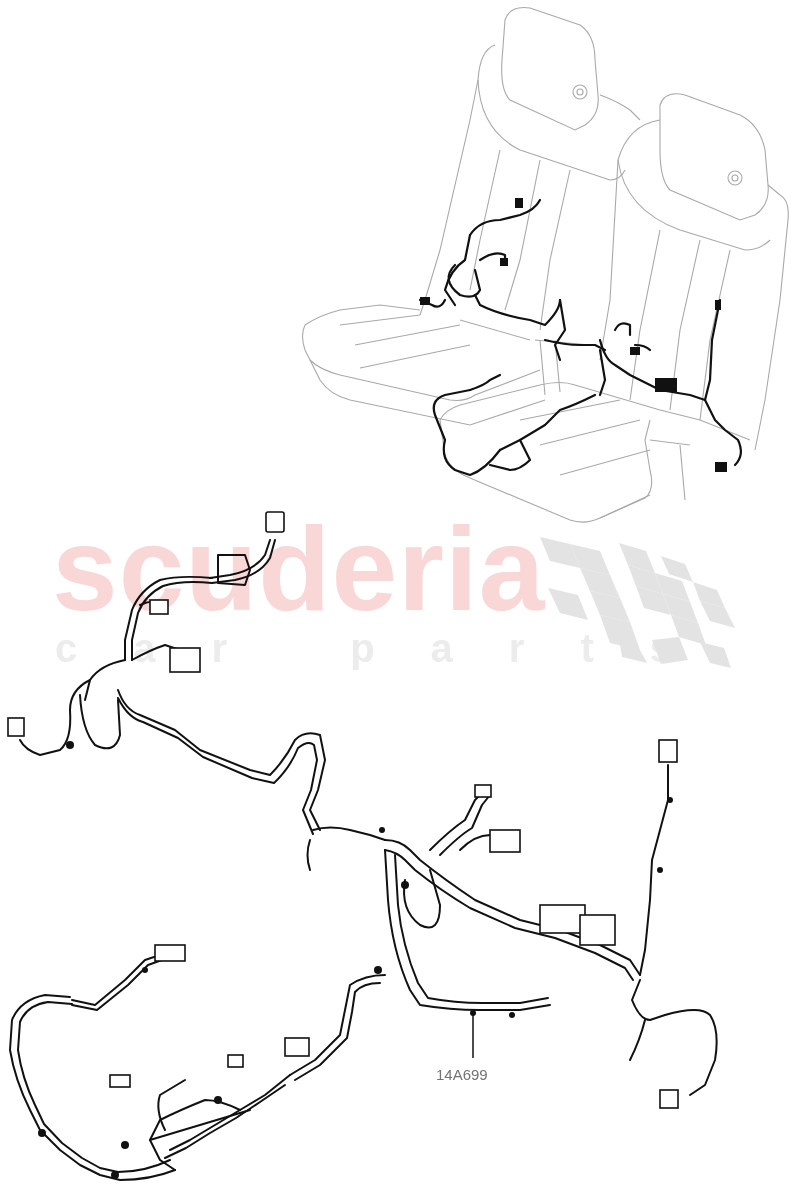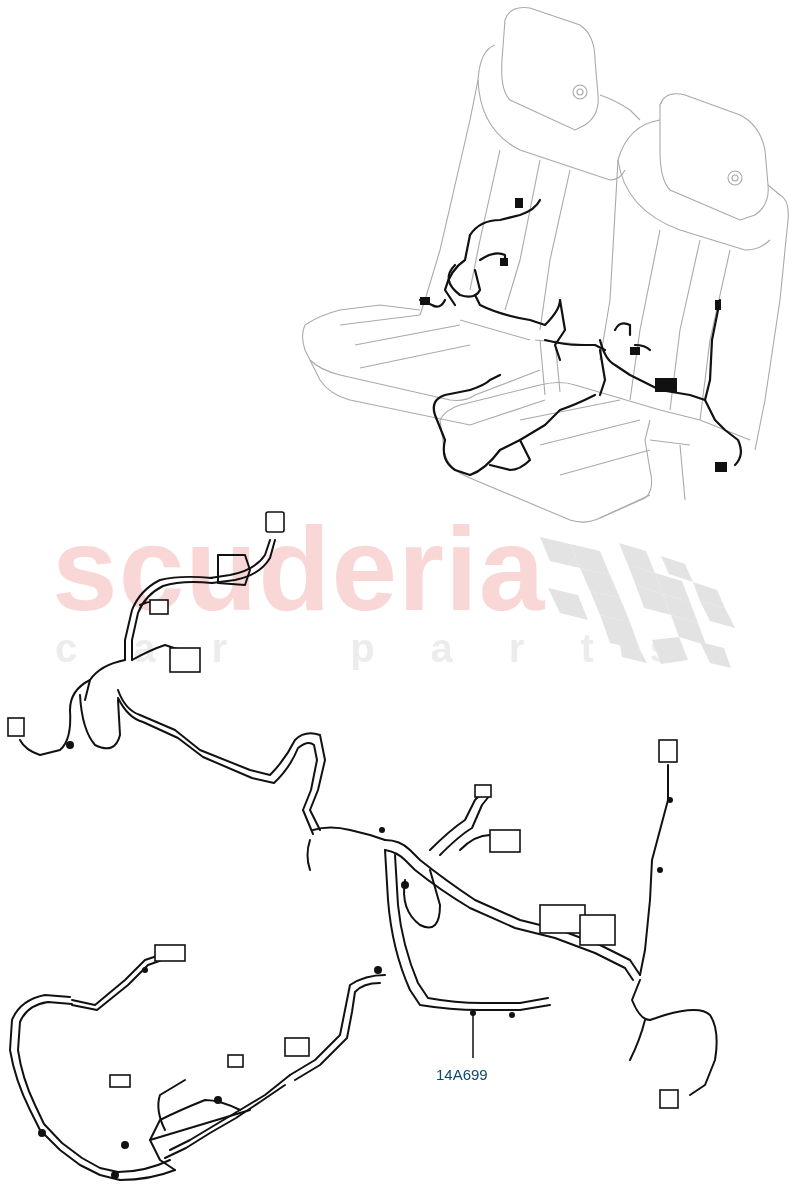--- a/index.html
+++ b/index.html
@@ -206,14 +206,14 @@
       <circle cx="145" cy="970" r="3"></circle>
       <circle cx="670" cy="800" r="3"></circle>
       <circle cx="660" cy="870" r="3"></circle>
       <circle cx="512" cy="1015" r="3"></circle>
     </g>
 
     <line x1="473" y1="1013" x2="473" y2="1058" stroke="#111" stroke-width="1.5"></line>
     <circle cx="473" cy="1013" r="3" fill="#111"></circle>
   </svg>
 
-  <div class="callout-label" style="color:#0c4a6e;">14A699</div>
+  <div class="callout-label" style="color:#737373;">14A699</div>
 </div>
 
 </body></html>

